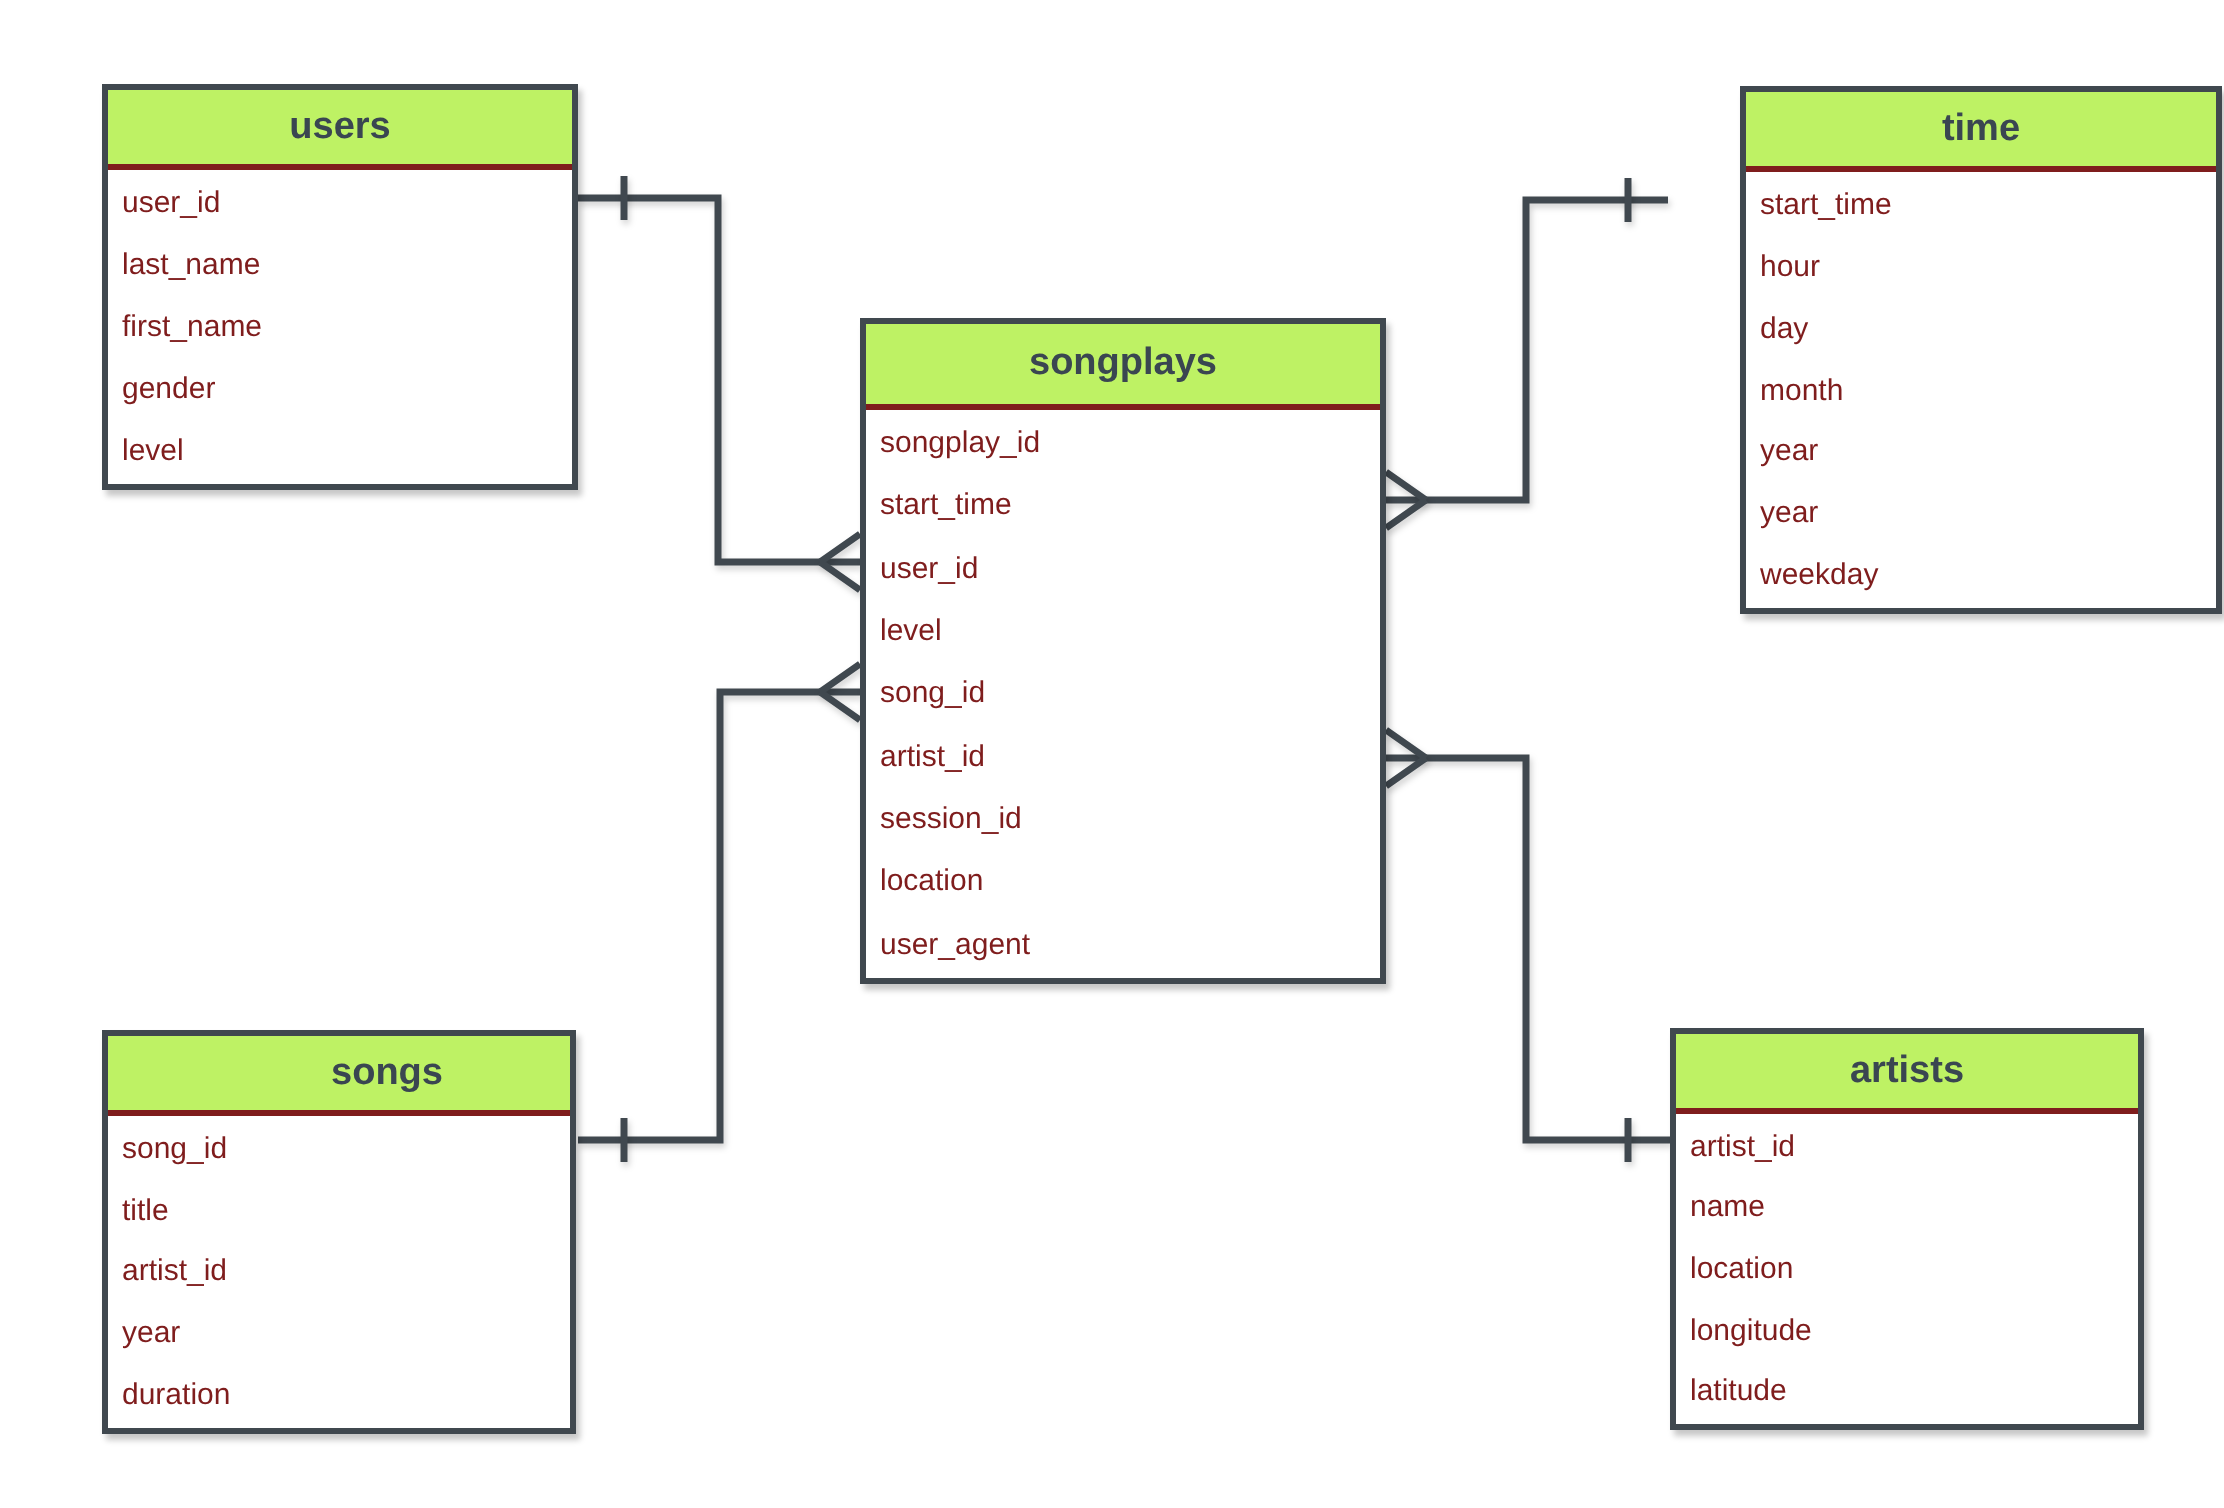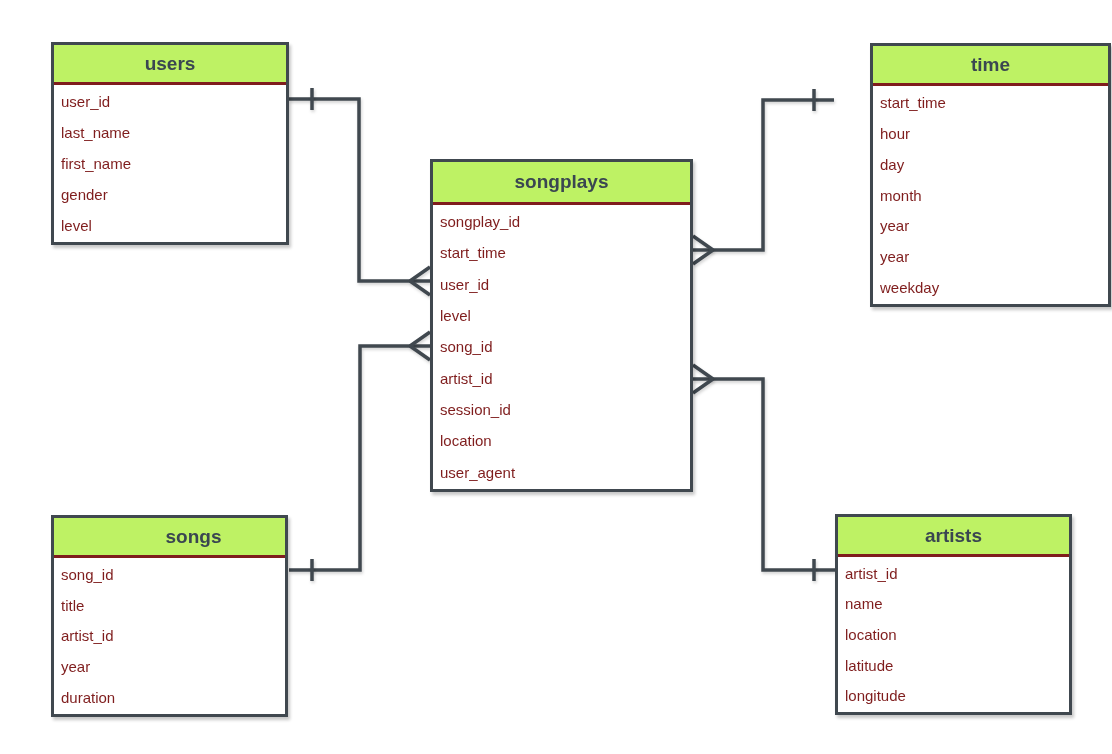--- a/index.html
+++ b/index.html
@@ -158,18 +158,18 @@
       <div class="er-row">duration</div>
     </div>
   </div>
 
   <div class="er-table" id="tbl-artists">
     <div class="er-header">artists</div>
     <div class="er-rows">
       <div class="er-row">artist_id</div>
       <div class="er-row">name</div>
       <div class="er-row">location</div>
+      <div class="er-row">longitude</div>
       <div class="er-row">latitude</div>
-      <div class="er-row">longitude</div>
     </div>
   </div>
 
 </div>
 
 </body></html>

